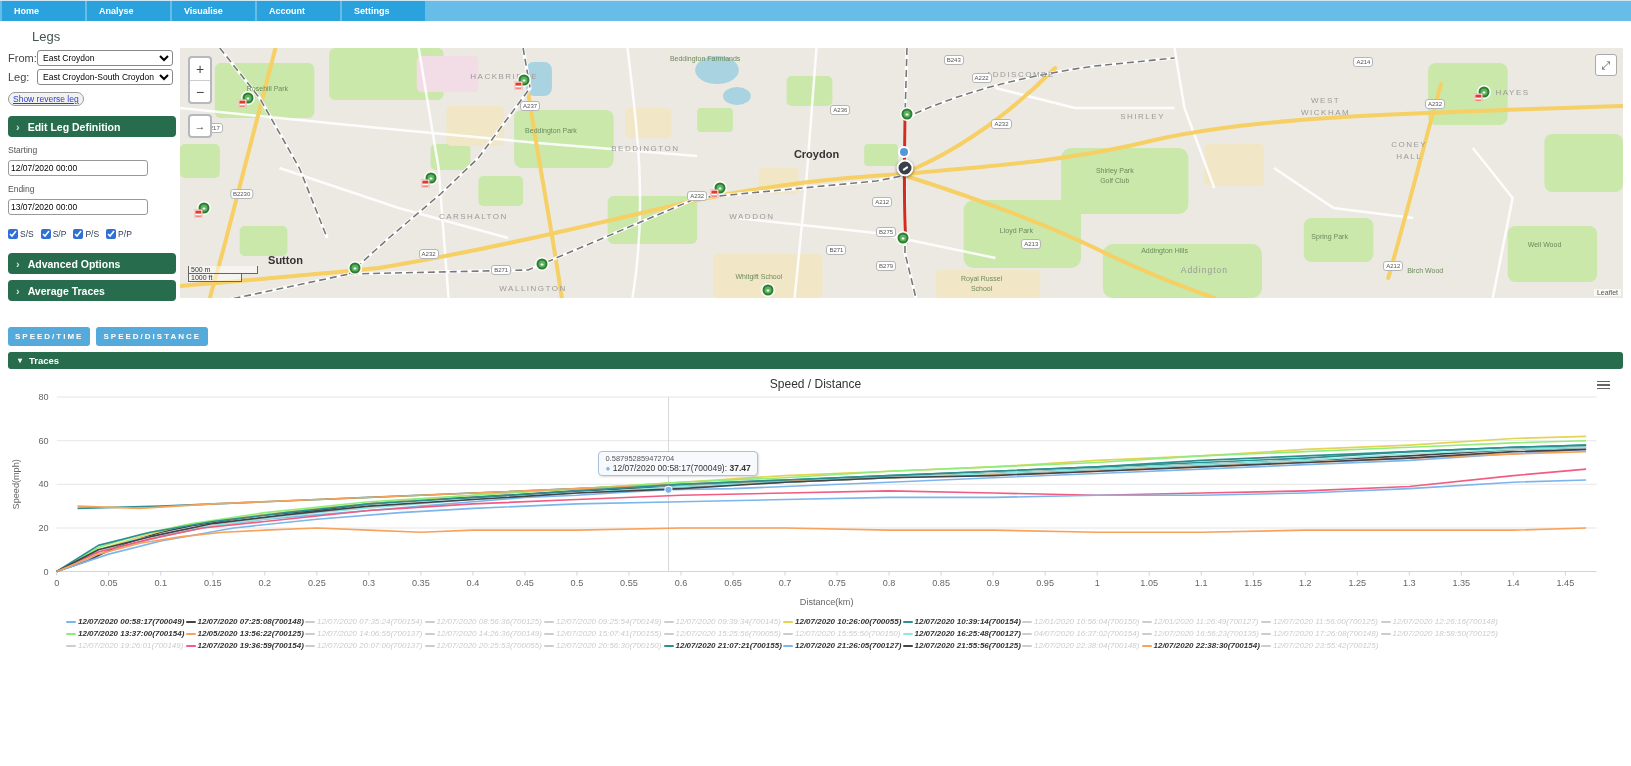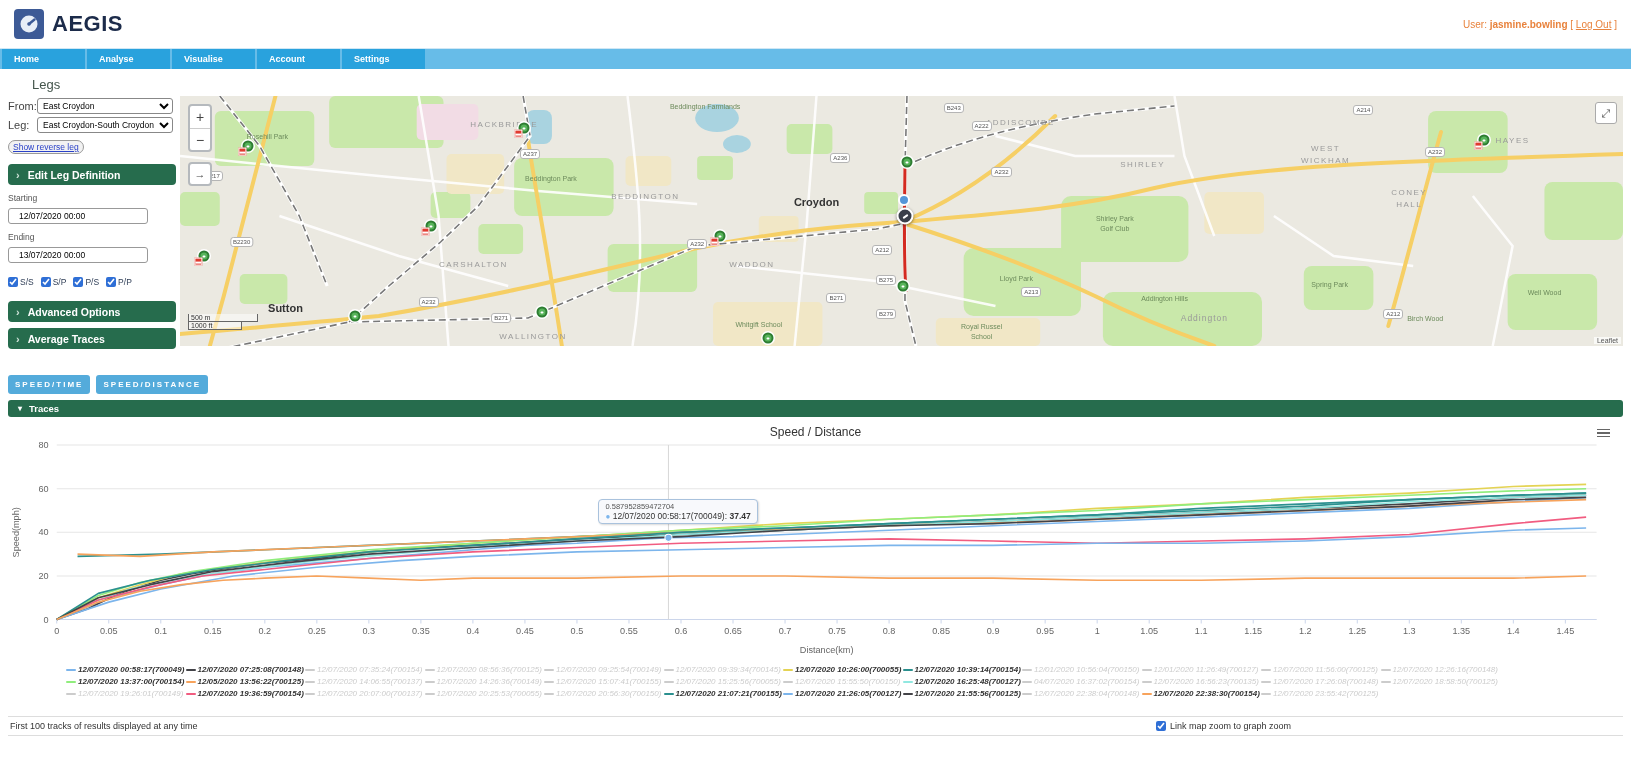--- a/index.html
+++ b/index.html
@@ -24,21 +24,21 @@
   
   .content-row { display:flex; padding:0 8px 0 8px; gap:4px; }
   aside { width:168px; flex:none; padding-top:2px; }
   .field-row { display:flex; align-items:center; gap:3px; margin-bottom:3px; }
   .field-row label { font-size:11px; color:#444; width:26px; flex:none; }
   .field-row select { width:136px; font-size:8.5px; padding:1px; border:1px solid #888; border-radius:3px; background:#fff; font-family:"Liberation Sans",sans-serif; }
   .reverse-btn { font-size:8.5px; color:#2a41c8; text-decoration:underline; background:#f2f2f2; border:1px solid #999; border-radius:7px; padding:1px 4px; cursor:pointer; margin-bottom:10px; font-family:"Liberation Sans",sans-serif; }
   .green-header { background:#266c4d; color:#fff; border-radius:4px; height:21px; display:flex; align-items:center; gap:8px; padding-left:8px; font-size:10.5px; font-weight:bold; margin-bottom:6px; cursor:pointer; }
   .green-header .arrow { font-size:11px; color:#cfe3d8; }
   .small-label { display:block; font-size:8.5px; color:#555; margin:8px 0 2px 0; }
-  aside input[type=text] { width:140px; font-size:8.5px; padding:2px 10px; border:1px solid #999; border-radius:3px; font-family:"Liberation Sans",sans-serif; }
+  aside input[type=text] { width:140px; font-size:8.5px; padding:2px 2px; border:1px solid #999; border-radius:3px; font-family:"Liberation Sans",sans-serif; }
   .cb-row { display:flex; gap:7px; margin:14px 0 14px 0; }
   .cb-row label { font-size:8.5px; color:#2e3d56; display:flex; align-items:center; gap:2px; }
   .cb-row input { width:10px; height:10px; accent-color:#2f6fd6; }
   .btn-row { display:flex; gap:6px; margin-top:26px; }
   .speed-btn { background:#54abdb; color:#fff; border:none; border-radius:3px; font-size:8px; font-weight:bold; letter-spacing:2px; padding:5px 7px; cursor:pointer; font-family:"Liberation Sans",sans-serif; }
 
   
   .map { position:relative; flex:1; height:250px; overflow:hidden; background:#ebe9e1; }
   .map svg.map-base { position:absolute; inset:0; width:100%; height:100%; }
   .map-label { position:absolute; transform:translate(-50%,-50%); white-space:nowrap; pointer-events:none; }
@@ -99,39 +99,20 @@
   .link-zoom input { width:10px; height:10px; accent-color:#2f6fd6; }
 
   
   footer { display:flex; align-items:center; justify-content:space-between; padding:22px 10px 0 10px; }
 </style>
 </head>
 <body>
 
 <div class="app">
 
-  <header>
-    <div class="logo">
-      <div class="logo-icon">
-        <svg width="22" height="22" viewBox="0 0 22 22">
-            <circle cx="11" cy="11" r="8.5" fill="#e8eef7"></circle>
-            <path d="M11 11 L16.5 6.5" stroke="#3d5a96" stroke-width="2.4" stroke-linecap="round"></path>
-            <circle cx="11" cy="11" r="1.8" fill="#3d5a96"></circle>
-          </svg>
-      </div>
-      <span class="logo-text">AEGIS</span>
-    </div>
-    <div class="user-area">
-      <span>User:</span>
-      <b>jasmine.bowling</b>
-      <span>[</span>
-      <a>Log Out</a>
-      <span>]</span>
-    </div>
-  </header>
 
   <nav>
       <div class="nav-tab">Home</div>
       <div class="nav-tab">Analyse</div>
       <div class="nav-tab">Visualise</div>
       <div class="nav-tab">Account</div>
       <div class="nav-tab">Settings</div>
     </nav>
 
   <h1 class="page-title">Legs</h1>
@@ -610,25 +591,18 @@
           <span class="dash" style="background: rgb(247, 163, 92);"></span>
           <span>12/07/2020 22:38:30(700154)</span>
         </div>
         <div class="legend-item off">
           <span class="dash" style="background: rgb(204, 204, 204);"></span>
           <span>12/07/2020 23:55:42(700125)</span>
         </div>
       </div>
   </div>
 
-  <div class="note-row">
-    <span class="note">First 100 tracks of results displayed at any time</span>
-    <label class="link-zoom">
-      <input type="checkbox" checked="" style="">
-      <span>Link map zoom to graph zoom</span>
-    </label>
-  </div>
 
   <footer>
     
     
   </footer>
 </div>
 
 </body></html>

